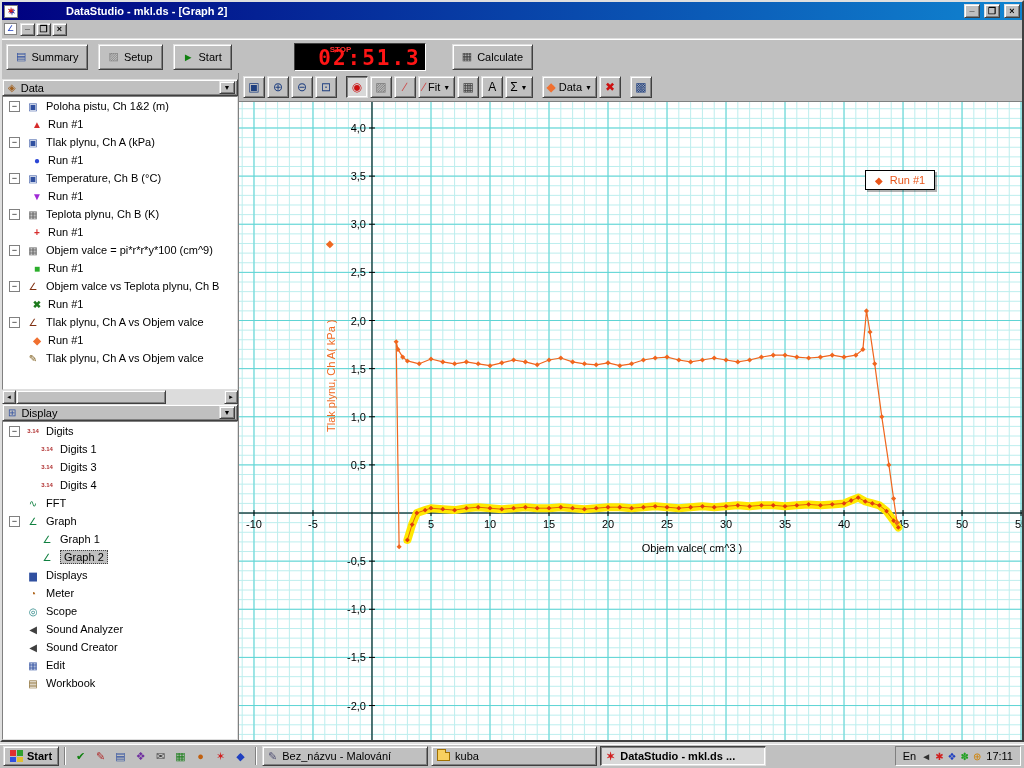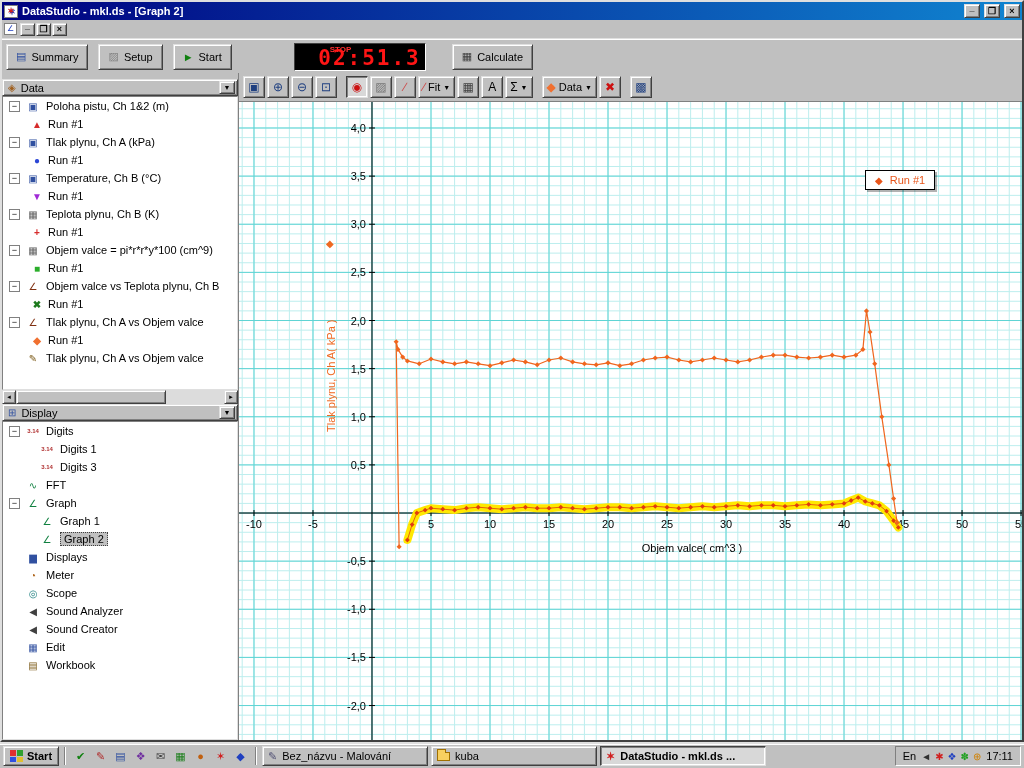--- a/index.html
+++ b/index.html
@@ -12,21 +12,21 @@
                box-shadow: inset 1px 1px 0 #808080, inset -1px -1px 0 #ffffff; }
 
   #app { position:absolute; left:0; top:0; width:1024px; height:742px; background:#c0c0c0;
          border:2px solid; border-color:#dfdfdf #404040 #404040 #dfdfdf;
          display:flex; flex-direction:column; }
 
   .titlebar { height:18px; background:linear-gradient(90deg,#000080,#1084d0); display:flex; align-items:center;
               padding:1px 2px; color:#fff; font-weight:bold; gap:4px; flex:none; }
   .app-ico { width:14px; height:13px; background:#fff; border:1px solid #808080; font-size:9px; line-height:11px;
              text-align:center; color:#d02020; text-shadow:1px 1px 0 #2040c0; flex:none; }
-  .titlebar .title { flex:1; font-size:11px; white-space:nowrap; overflow:hidden; }
+  .titlebar .title { flex:1; font-size:11px; white-space:nowrap; overflow:hidden;margin-left:44px; }
   .winbtn { width:16px; height:14px; display:flex; align-items:center; justify-content:center;
             font-size:9px; font-weight:bold; color:#000; flex:none; }
   .winbtn.mini span { position:relative; top:-3px; }
 
   .menubar { height:19px; display:flex; align-items:center; padding:0 2px; flex:none; border-bottom:1px solid #dfdfdf; }
   .mdi-ico { width:13px; height:12px; background:#fff; border:1px solid #808080; font-size:8px; line-height:10px;
              text-align:center; color:#2040c0; margin-right:3px; flex:none; }
   .menu-items { display:flex; flex:1; }
   .menu-item { padding:2px 7px; cursor:default; }
   .mdi-controls { display:flex; gap:1px; }
@@ -260,20 +260,24 @@
             <span class="ticon txt-icon" style="color: rgb(176, 48, 48);">3.14</span>
             <span>Digits</span>
           </div>
           <div class="trow child">
             <span class="ticon txt-icon" style="color: rgb(176, 48, 48);">3.14</span>
             <span>Digits 1</span>
           </div>
           <div class="trow child">
             <span class="ticon txt-icon" style="color: rgb(176, 48, 48);">3.14</span>
             <span>Digits 3</span>
+          </div>
+          <div class="trow child">
+            <span class="ticon txt-icon" style="color: rgb(176, 48, 48);">3.14</span>
+            <span>Digits 4</span>
           </div>
           <div class="trow">
             <span class="exp-spacer"></span>
             <span class="ticon" style="color: rgb(16, 128, 64);">∿</span>
             <span>FFT</span>
           </div>
           <div class="trow">
             <span class="expander">−</span>
             <span class="ticon" style="color: rgb(16, 128, 64);">∠</span>
             <span>Graph</span>

